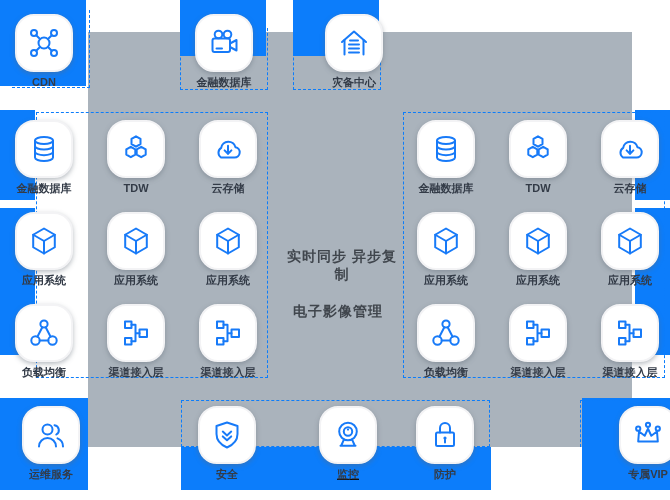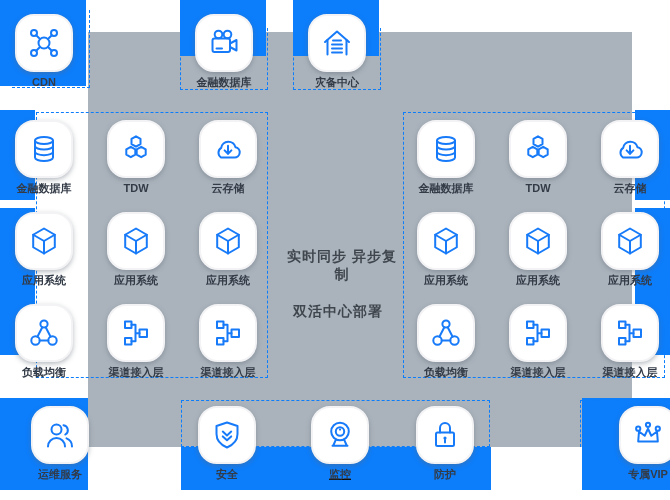--- a/index.html
+++ b/index.html
@@ -47,25 +47,25 @@
         box-shadow:0 2px 5px rgba(96,106,118,.45);display:flex;align-items:center;justify-content:center;}
   .ticon{width:32px;height:32px;stroke:var(--icon-blue);fill:none;stroke-width:2;
          stroke-linecap:round;stroke-linejoin:round;}
   .fill{fill:var(--icon-blue);stroke:none;}
   .tlabel{margin-top:4px;font-size:11px;line-height:13px;color:var(--label);white-space:nowrap;font-weight:bold;}
 
   .abs-cell{position:absolute;width:88px;}
   .top-cell{top:14px;}
   #top-row .abs-cell:nth-child(1){left:0;}
   #top-row .abs-cell:nth-child(2){left:180px;}
-  #top-row .abs-cell:nth-child(3){left:293px;text-align:center;}
+  #top-row .abs-cell:nth-child(3){left:310px;text-align:center;}
   .bottom-cell{top:406px;}
-  #bottom-row .abs-cell:nth-child(1){left:16px;}
+  #bottom-row .abs-cell:nth-child(1){left:7px;}
   #bottom-row .abs-cell:nth-child(2){left:183px;}
-  #bottom-row .abs-cell:nth-child(3){left:296px;text-decoration:underline;}
+  #bottom-row .abs-cell:nth-child(3){left:304px;text-decoration:underline;}
   #bottom-row .abs-cell:nth-child(4){left:401px;}
   #bottom-row .abs-cell:nth-child(5){left:583px;padding-left:42px;}
 
   .group{position:absolute;top:120px;display:grid;grid-template-columns:repeat(3,92px);grid-auto-rows:92px;z-index:3;}
   .group-left{left:-2px;}
   .group-right{left:400px;}
 
   .center-note{position:absolute;z-index:3;text-align:center;font-size:14px;font-weight:bold;color:var(--center-text);letter-spacing:1px;}
   .note-1{left:282px;top:248px;width:120px;}
   .note-2{left:282px;top:303px;width:112px;}
@@ -352,21 +352,21 @@
         <div class="tile">
           <svg class="ticon">
             <use href="#i-channel-access"></use>
           </svg>
         </div>
         <div class="tlabel">渠道接入层</div>
       </div>
     </div>
 
   <div class="center-note note-1">实时同步 异步复制</div>
-  <div class="center-note note-2">双活中心部署</div>
+  <div class="center-note note-2">电子影像管理</div>
 
   <div id="bottom-row">
       <div class="cell abs-cell bottom-cell">
         <div class="tile">
           <svg class="ticon">
             <use href="#i-users"></use>
           </svg>
         </div>
         <div class="tlabel">运维服务</div>
       </div>

